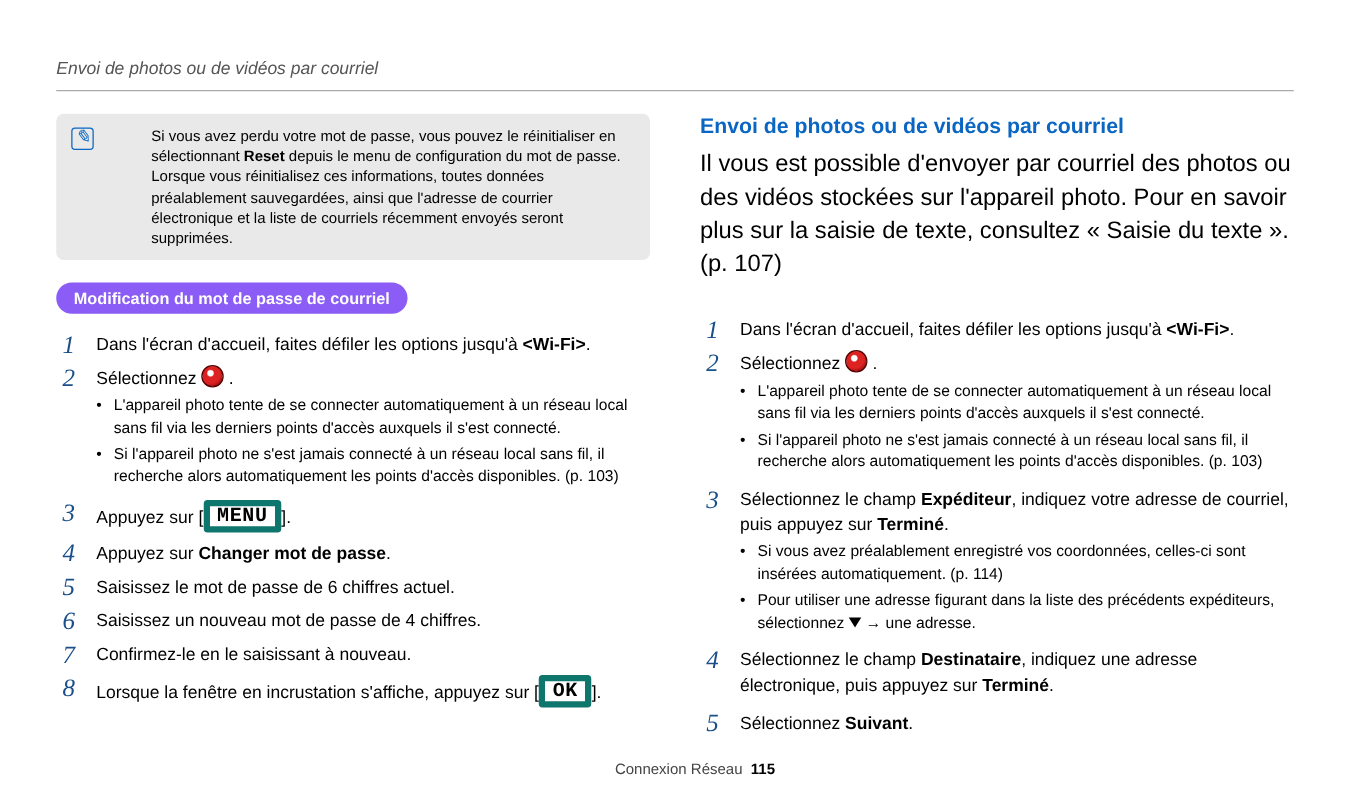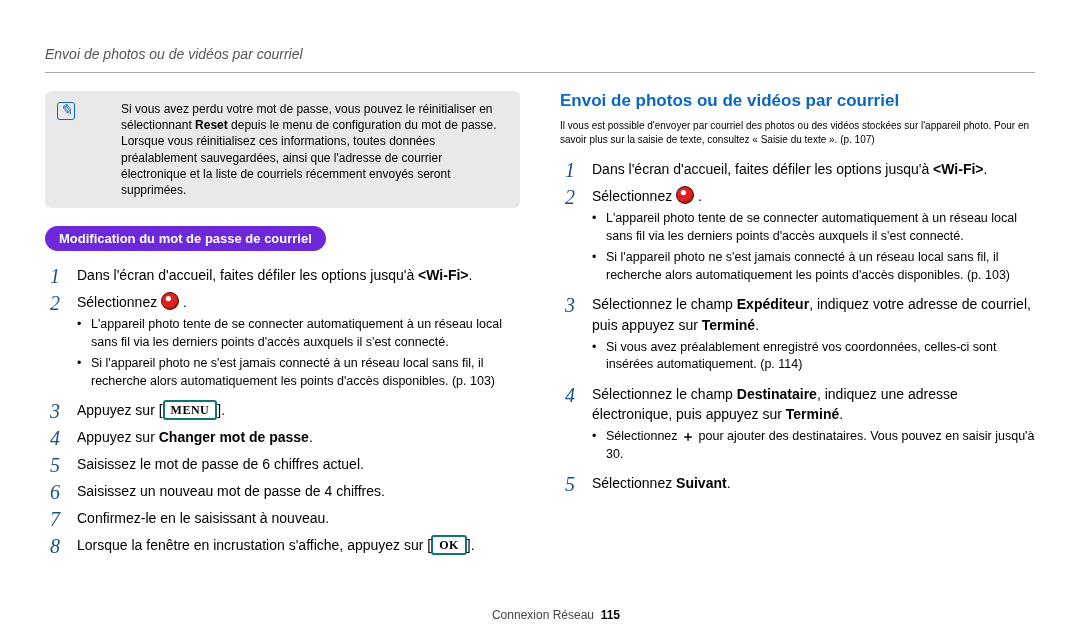--- a/index.html
+++ b/index.html
@@ -59,38 +59,38 @@
     font-family: Georgia, serif;
     font-size: 15px;
     line-height: 15px;
     text-align: center;
     margin-top: 1px;
   }
   .note-text { flex: 1; margin-left: 36px; }
   .note-text b { font-weight: 700; }
   .pill {
     display: inline-block;
-    background: #6d28d9;
+    background: #8b5cf6;
     color: #fff;
     border-radius: 14px;
     padding: 5px 14px;
     font-size: 13px;
     font-weight: 600;
     margin-bottom: 14px;
   }
   .section-heading {
     color: #0a66c2;
     font-size: 17px;
     font-weight: 700;
     margin-bottom: 8px;
   }
   .intro {
-    font-size: 10px;
+    font-size: 19px;
     line-height: 1.4;
-    margin-bottom: 12px;
+    margin-bottom: 28px;
   }
   .steps {
     list-style: none;
     padding: 0;
     margin: 0;
   }
   .steps > li {
     display: flex;
     align-items: flex-start;
     gap: 12px;
@@ -135,28 +135,28 @@
     display: inline-block;
     width: 16px;
     height: 16px;
     border-radius: 50%;
     background: radial-gradient(circle at 40% 35%, #fff 0%, #fff 15%, #d22 22%, #d22 55%, #600 100%);
     border: 1px solid #500;
     vertical-align: -3px;
   }
   .btn-img {
     display: inline-block;
-    border: 2px solid #0f766e;
+    border: 5px solid #0f766e;
     border-radius: 3px;
     padding: 0 6px;
-    font-size: 12px;
+    font-size: 16px;
     line-height: 16px;
     font-weight: 700;
     vertical-align: 1px;
-    font-family: Liberation Serif, serif;
+    font-family: Liberation Mono, monospace;
     letter-spacing: 0.5px;
   }
   .icon-down {
     display: inline-block;
     width: 0; height: 0;
     border-left: 5px solid transparent;
     border-right: 5px solid transparent;
     border-top: 8px solid #000;
     vertical-align: 0;
   }
@@ -250,26 +250,26 @@
             <div class="stepnum">2</div>
             <div class="stepbody">Sélectionnez <span class="icon-app"></span> .<ul class="bullets">
                 <li>L'appareil photo tente de se connecter automatiquement à un réseau local sans fil via les derniers points d'accès auxquels il s'est connecté.</li>
                 <li>Si l'appareil photo ne s'est jamais connecté à un réseau local sans fil, il recherche alors automatiquement les points d'accès disponibles. (p. 103)</li>
               </ul></div>
           </li>
           <li>
             <div class="stepnum">3</div>
             <div class="stepbody">Sélectionnez le champ <b>Expéditeur</b>, indiquez votre adresse de courriel, puis appuyez sur <b>Terminé</b>.<ul class="bullets">
                 <li>Si vous avez préalablement enregistré vos coordonnées, celles-ci sont insérées automatiquement. (p. 114)</li>
+                <li>Pour utiliser une adresse figurant dans la liste des précédents expéditeurs, sélectionnez <span class="icon-down"></span> <span class="arrow">→</span> une adresse.</li>
               </ul></div>
           </li>
           <li>
             <div class="stepnum">4</div>
             <div class="stepbody">Sélectionnez le champ <b>Destinataire</b>, indiquez une adresse électronique, puis appuyez sur <b>Terminé</b>.<ul class="bullets">
-                <li>Sélectionnez <span class="icon-plus">＋</span> pour ajouter des destinataires. Vous pouvez en saisir jusqu'à 30.</li>
               </ul></div>
           </li>
           <li>
             <div class="stepnum">5</div>
             <div class="stepbody">Sélectionnez <b>Suivant</b>.</div>
           </li>
         </ol>
     </div>
 
   </div>

